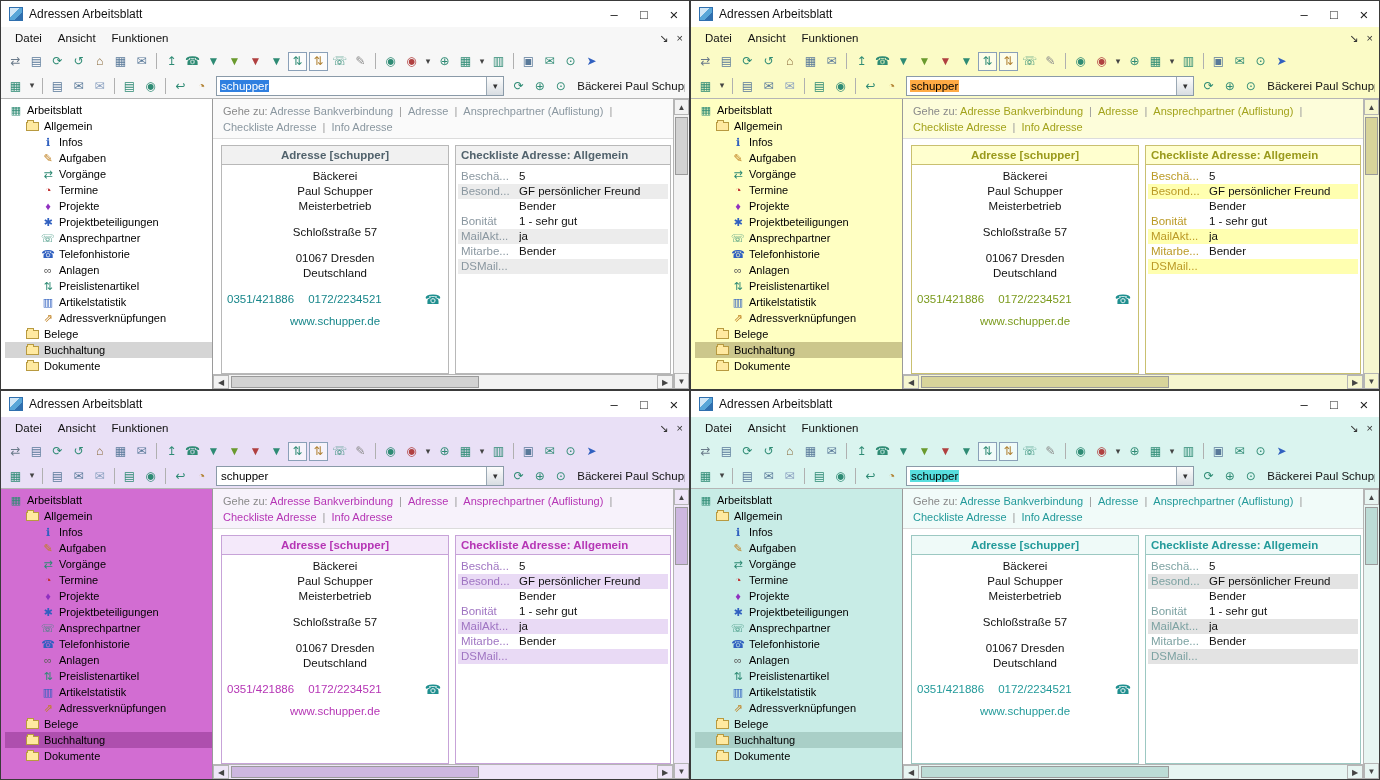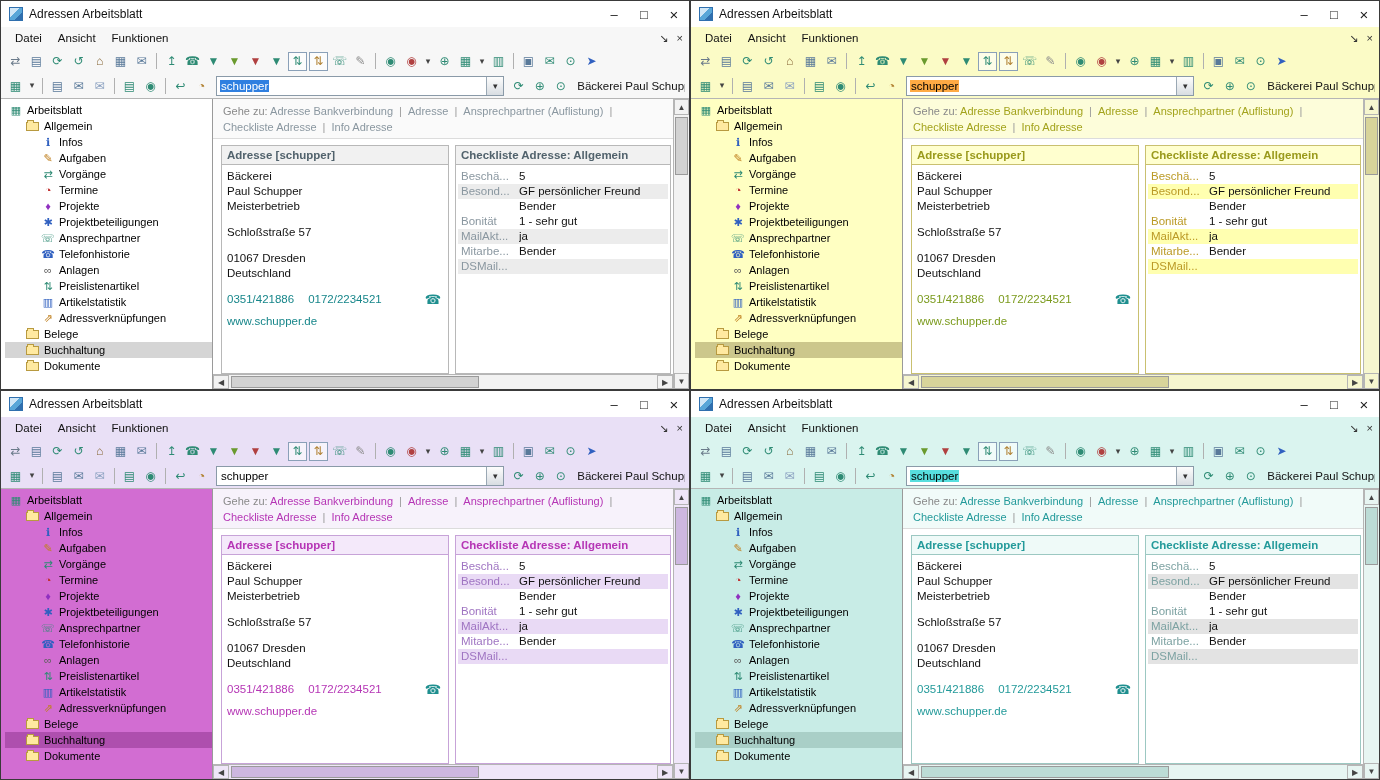--- a/index.html
+++ b/index.html
@@ -62,21 +62,21 @@
 
   .main { flex:1; display:flex; flex-direction:column; overflow:hidden; background:#fff; }
   .goto { padding:4px 10px 3px 10px; background:var(--goto); border-bottom:1px solid #dcdcdc;
           font-size:11px; line-height:16px; color:#8a8a8a; }
   .goto-link { color:var(--link); }
   .goto-sep { color:#9a9a9a; padding:0 3px; }
 
   .panels { flex:1; display:flex; gap:6px; padding:6px 2px 0 8px; overflow:hidden; }
   .panel { border:1px solid var(--pborder); background:#fff; display:flex; flex-direction:column;
            overflow:hidden; }
-  .panel.addr { width:228px; flex:0 0 228px; }
+  .panel.addr { width:228px; flex:0 0 228px;text-align:center; }
   .panel.check { flex:1; }
   .panel-head { height:19px; flex:0 0 19px; line-height:18px; padding:0 5px; font-size:11.5px;
                 font-weight:bold; color:var(--title); background:var(--phead);
                 border-bottom:1px solid var(--pborder); white-space:nowrap; overflow:hidden; }
   .panel-body { flex:1; padding:4px 5px; font-size:11.5px; line-height:15px; overflow:hidden; }
   .addr-line { height:15px; color:#111; white-space:nowrap; }
   .addr-blank { height:11px; }
   .phone-row { margin-top:11px; display:flex; align-items:center; gap:14px; color:var(--phone); }
   .phone-icon { color:#1f8f8f; font-size:13px; margin-left:auto; margin-right:2px; }
   .website { margin-top:7px; color:var(--phone); }

